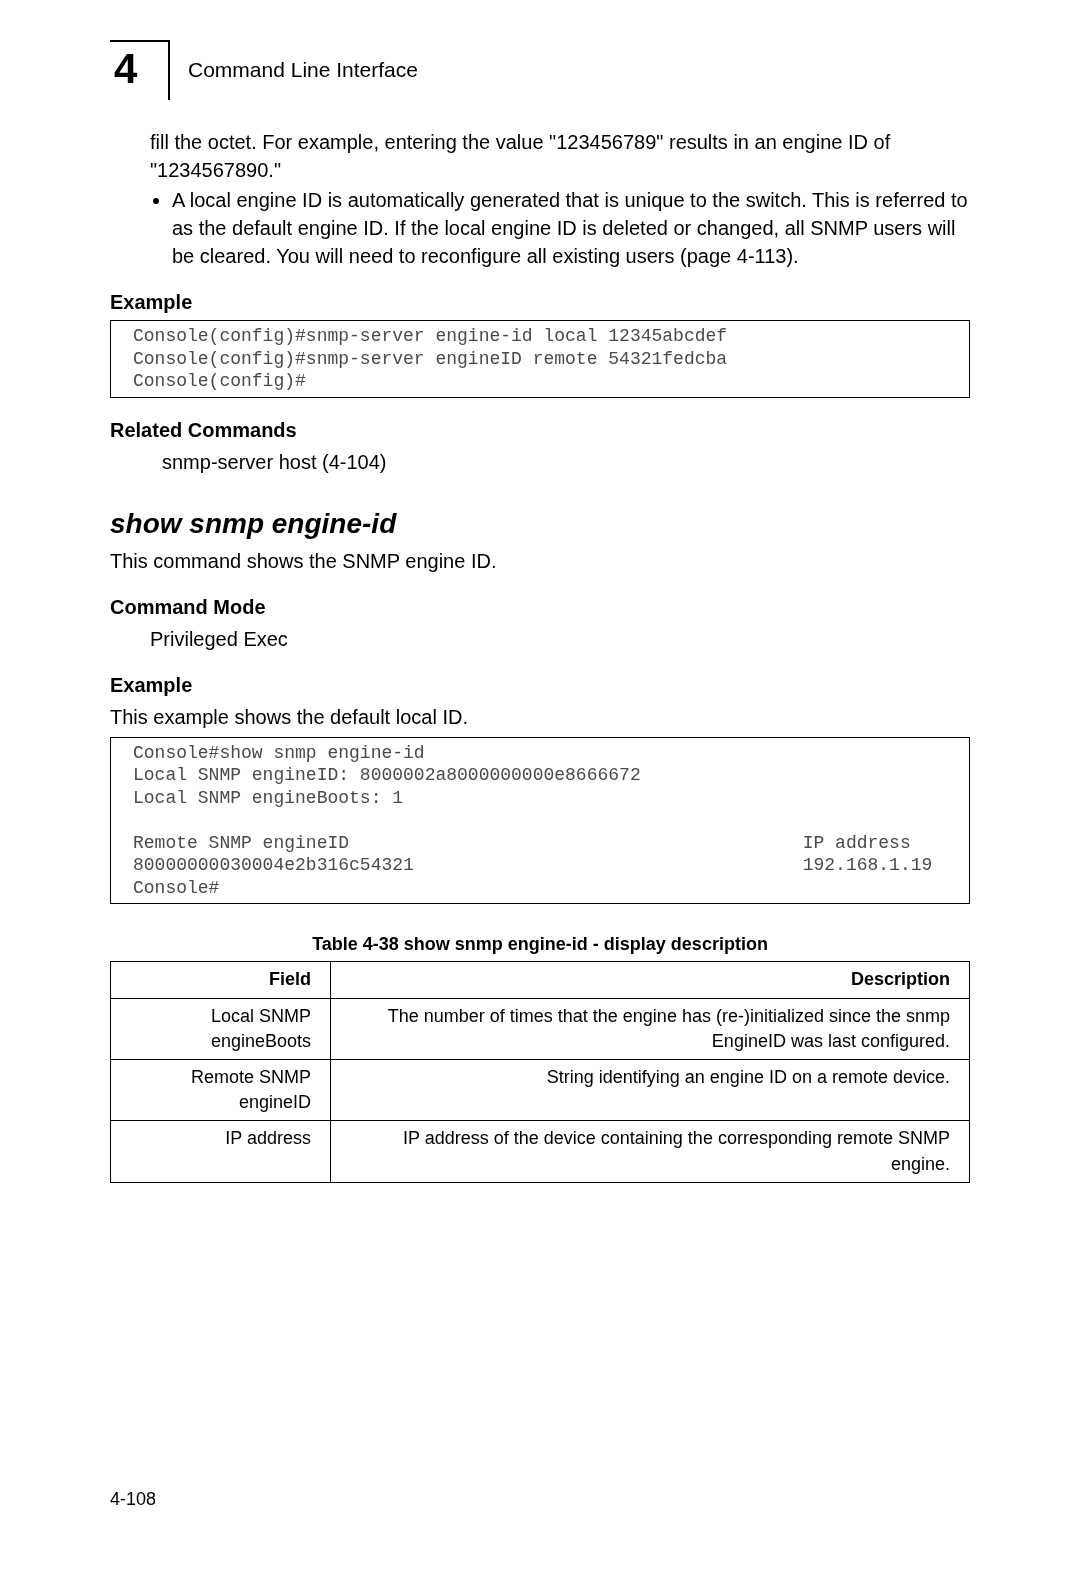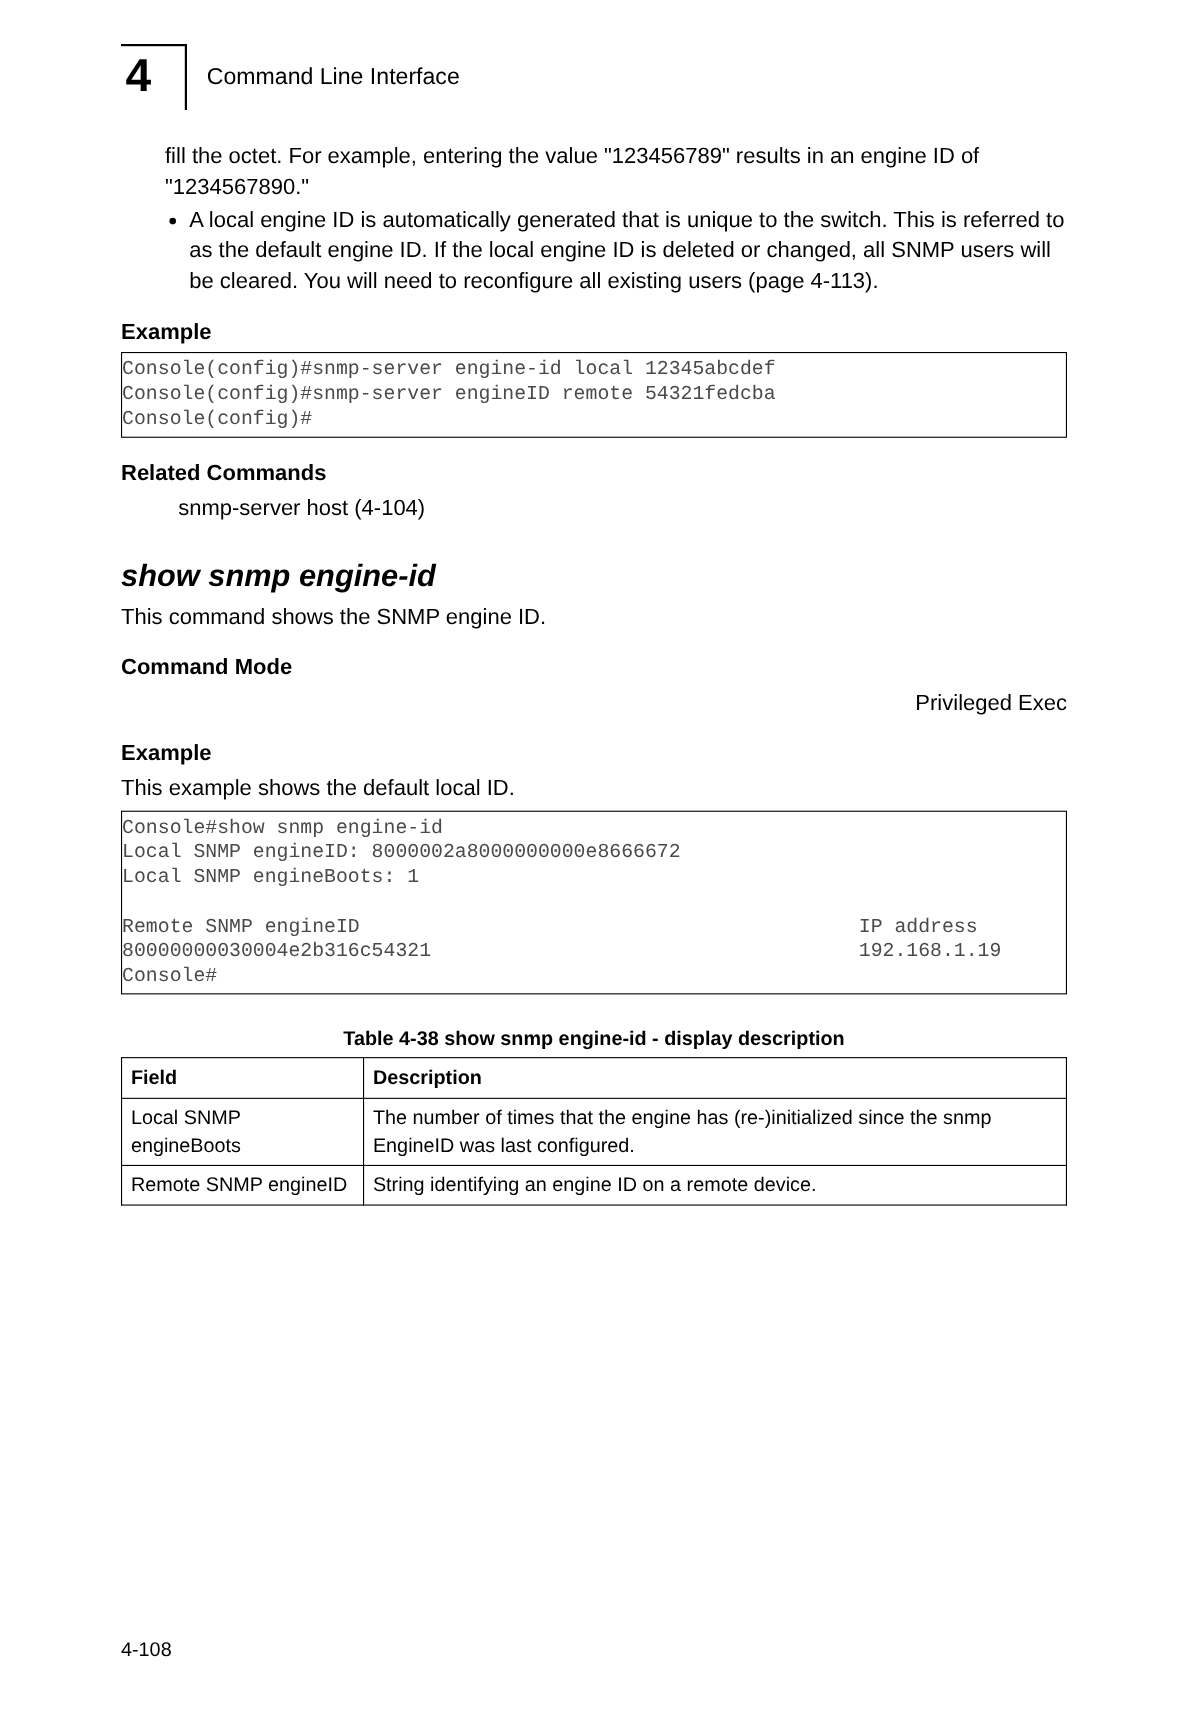--- a/index.html
+++ b/index.html
@@ -56,21 +56,21 @@
     font-weight: bold;
     font-size: 20px;
     margin-top: 18px;
     margin-bottom: 4px;
   }
   .code-box {
     border: 1px solid #000;
     font-family: "Courier New", monospace;
     font-size: 18px;
     white-space: pre;
-    padding: 4px 0;
+    padding: 4px 22px;
     color: #4a4a4a;
     line-height: 1.25;
     margin-bottom: 8px;
   }
   .related-cmd {
     margin-left: 52px;
     margin-bottom: 14px;
   }
   .h2 {
     font-size: 28px;
@@ -86,41 +86,40 @@
     margin-top: 28px;
     margin-bottom: 4px;
   }
   table.desc {
     width: 100%;
     border-collapse: collapse;
     font-size: 18px;
   }
   table.desc th, table.desc td {
     border: 1px solid #000;
-    padding: 5px 8px;
-    text-align: left;
+    padding: 5px 19px;
+    text-align: right;
     vertical-align: top;
   }
   table.desc th {
     font-weight: bold;
   }
   table.desc td:first-child, table.desc th:first-child {
     width: 220px;
   }
   .page-footer {
     position: absolute;
     bottom: 58px;
     left: 110px;
     font-size: 18px;
     margin-top: 28px;
   }
   .indent-para {
     margin-left: 40px;
     margin-bottom: 8px;
-    text-align: right;
   }
 </style>
 </head>
 <body>
 
 <div class="header-row">
   <div class="header-icon">
     <span class="num">4</span>
   </div>
   <div class="header-title">Command Line Interface</div>
@@ -166,16 +165,20 @@
   </thead>
   <tbody>
     <tr>
       <td>Local SNMP engineBoots</td>
       <td>The number of times that the engine has (re-)initialized since the snmp EngineID was last configured.</td>
     </tr>
     <tr>
       <td>Remote SNMP engineID</td>
       <td>String identifying an engine ID on a remote device.</td>
     </tr>
+    <tr>
+      <td>IP address</td>
+      <td>IP address of the device containing the corresponding remote SNMP engine.</td>
+    </tr>
   </tbody>
 </table>
 
 <div class="page-footer">4-108</div>
 
 </body></html>

